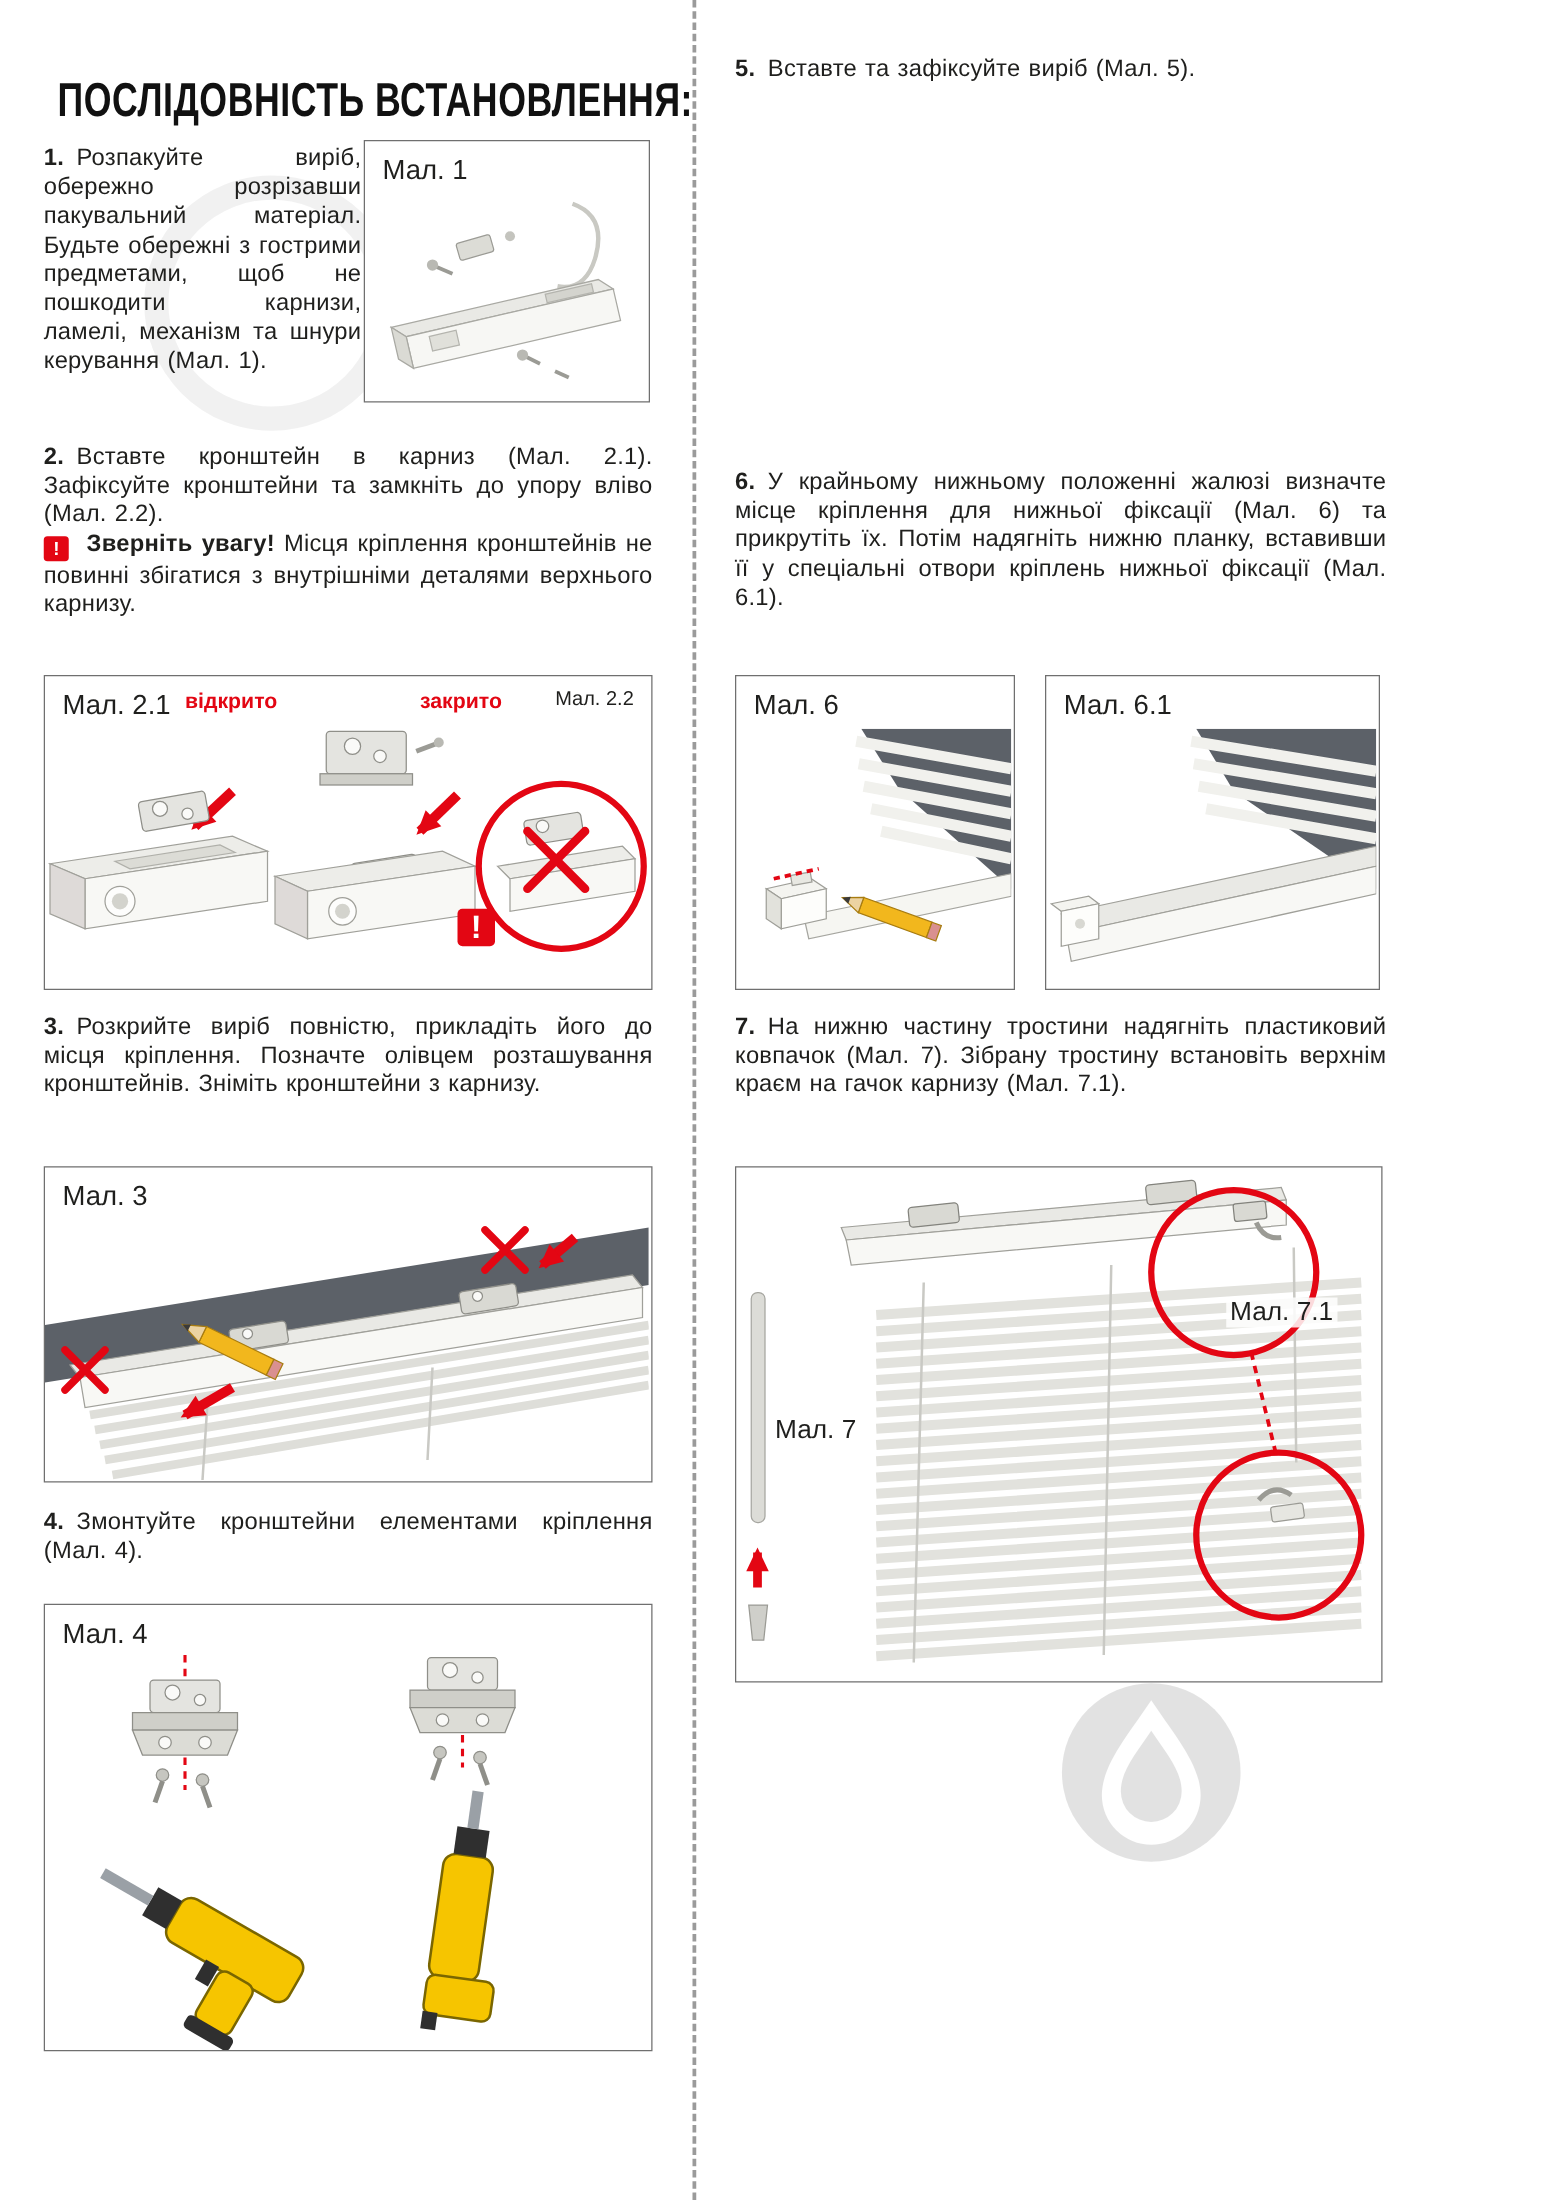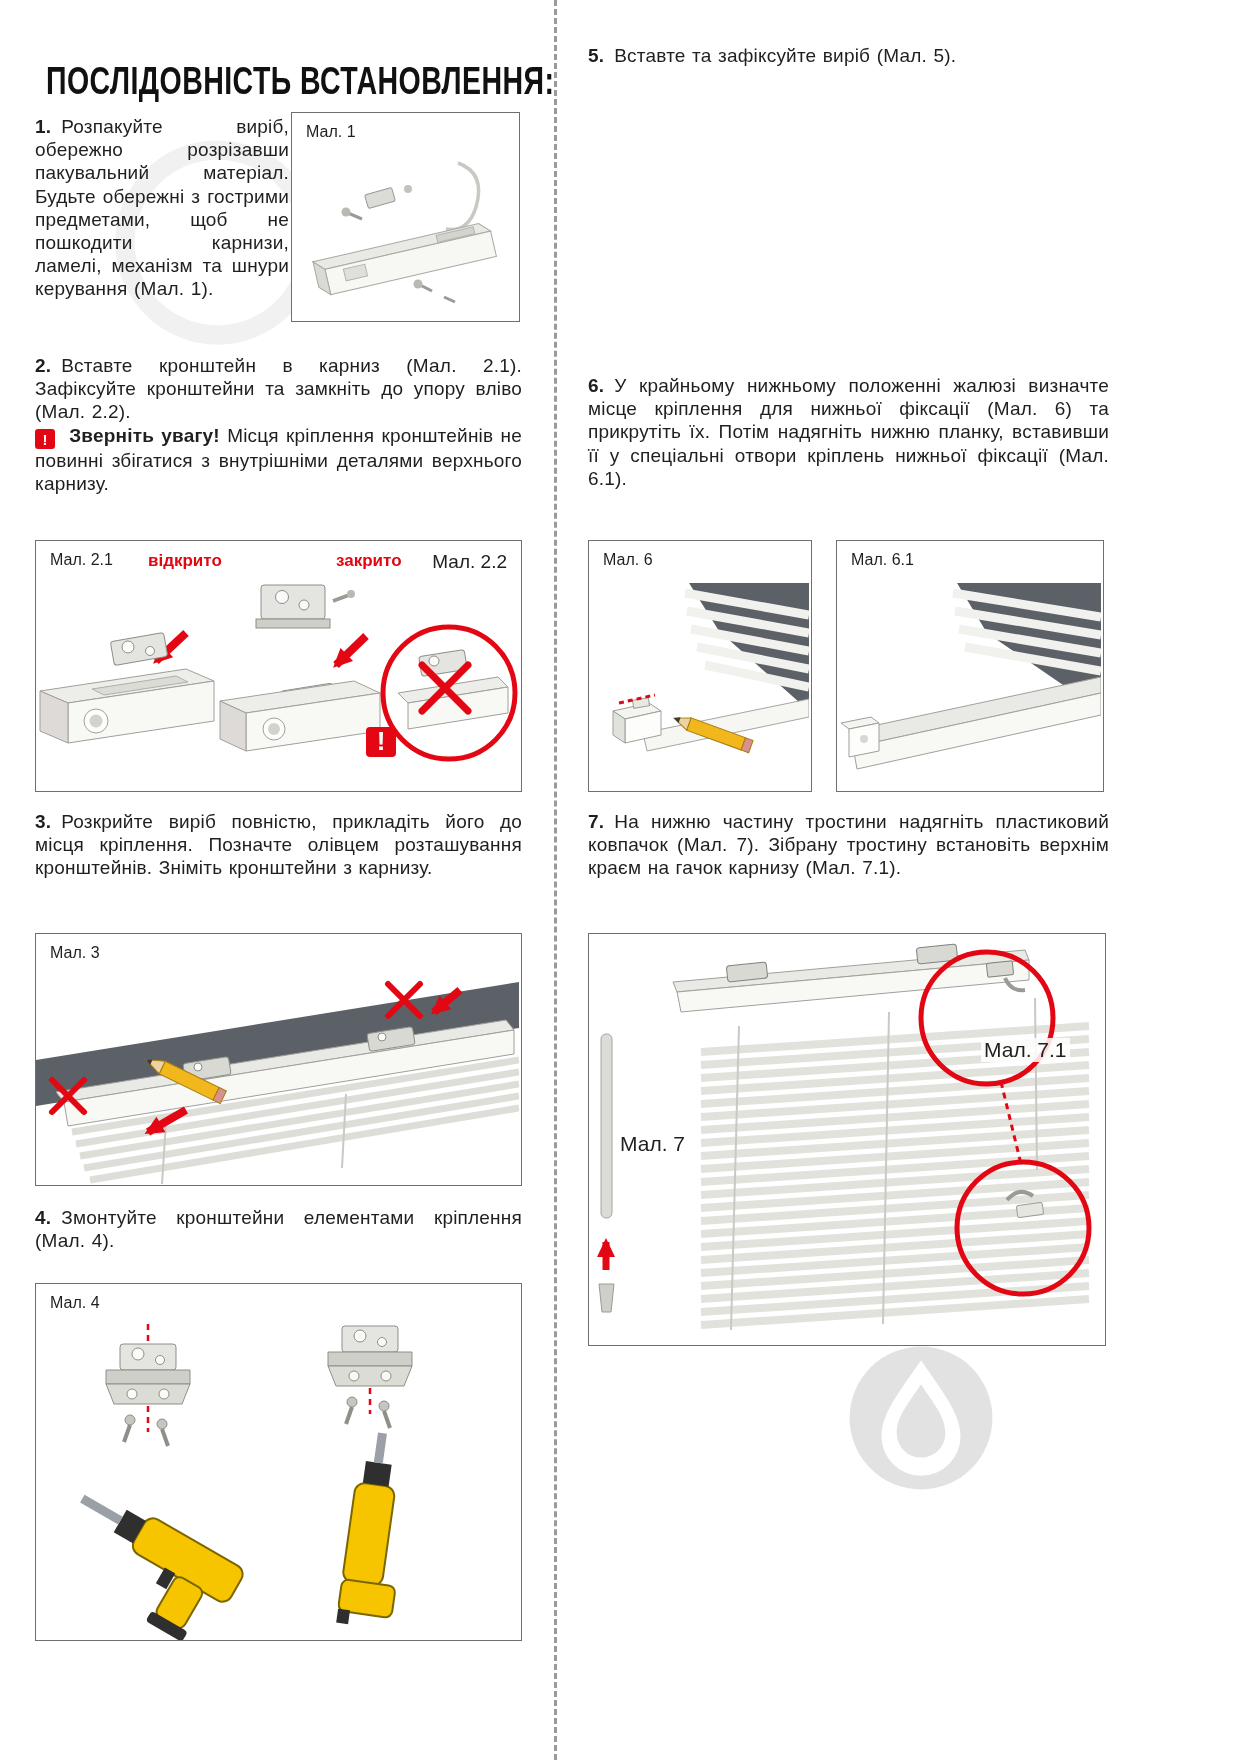--- a/index.html
+++ b/index.html
@@ -39,25 +39,25 @@
   .fig { position: absolute; box-sizing: border-box; border: 1.5px solid #6f6f6f; background: #fff; overflow: hidden; }
   .fig-1   { left: 291px; top: 112px;  width: 229px; height: 210px; }
   .fig-2   { left: 35px;  top: 540px;  width: 487px; height: 252px; }
   .fig-3   { left: 35px;  top: 933px;  width: 487px; height: 253px; }
   .fig-4   { left: 35px;  top: 1283px; width: 487px; height: 358px; }
   .fig-5   { left: 588px; top: 110px;  width: 621px; height: 246px; }
   .fig-6   { left: 588px; top: 540px;  width: 224px; height: 252px; }
   .fig-6-1 { left: 836px; top: 540px;  width: 268px; height: 252px; }
   .fig-7   { left: 588px; top: 933px;  width: 518px; height: 413px; }
 
-  .fig-label { position: absolute; left: 14px; top: 10px; font-size: 16px; color: #1f1f1d; }
+  .fig-label { position: absolute; left: 14px; top: 10px; font-size: 22px; color: #1f1f1d; }
   .red-label { position: absolute; top: 10px; font-size: 17px; font-weight: bold; color: #e30613; }
   .lbl-open { left: 112px; }
   .lbl-closed { left: 300px; }
-  .lbl-right { position: absolute; right: 14px; top: 10px; font-size: 19px; }
+  .lbl-right { position: absolute; right: 14px; top: 10px; font-size: 16px; }
 
   .fig7-label-main   { position: absolute; left: 28px;  top: 198px; font-size: 21px; background: rgba(255,255,255,0.85); padding: 0 3px; }
   .fig7-label-detail { position: absolute; left: 392px; top: 104px; font-size: 21px; background: rgba(255,255,255,0.85); padding: 0 3px; }
 
   .illus { position: absolute; }
   .il-1   { left: 0; top: 38px; width: 225px; height: 170px; }
   .il-2   { left: 0; top: 40px; width: 483px; height: 209px; }
   .il-3   { left: 0; top: 42px; width: 483px; height: 208px; }
   .il-4   { left: 0; top: 40px; width: 483px; height: 316px; }
   .il-5   { left: 0; top: 40px; width: 617px; height: 203px; }

